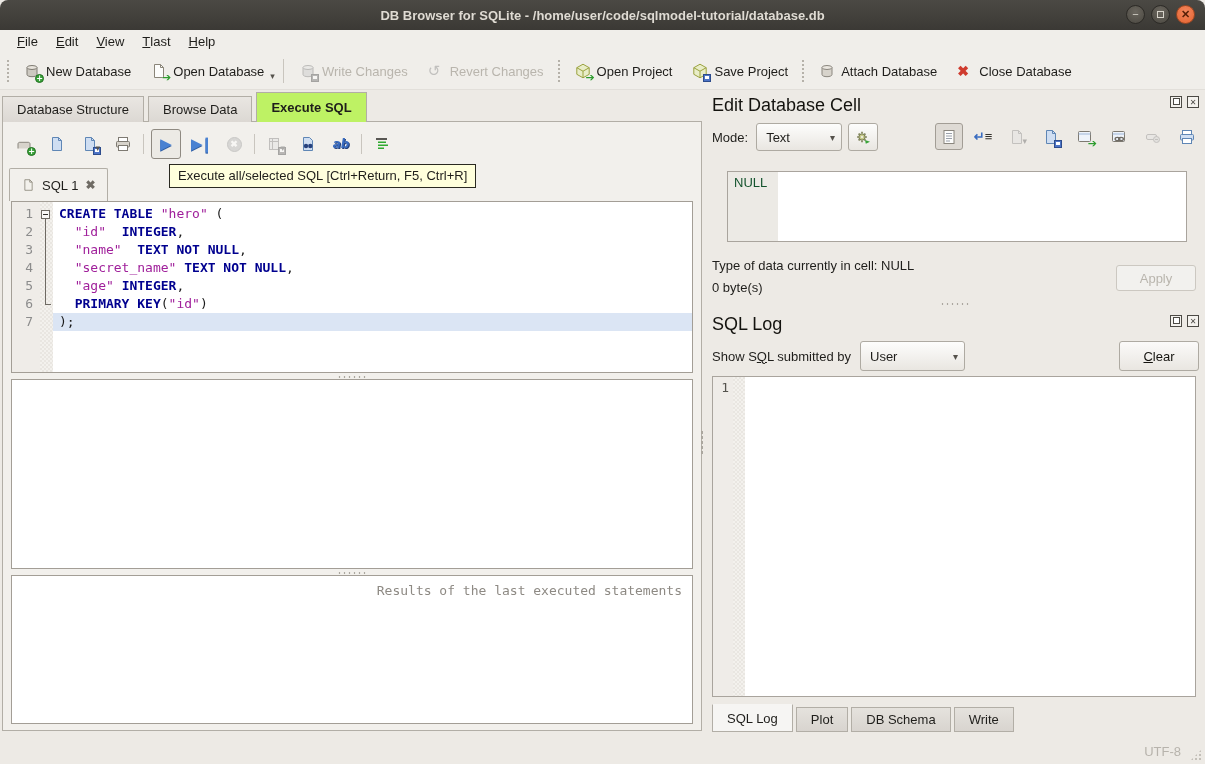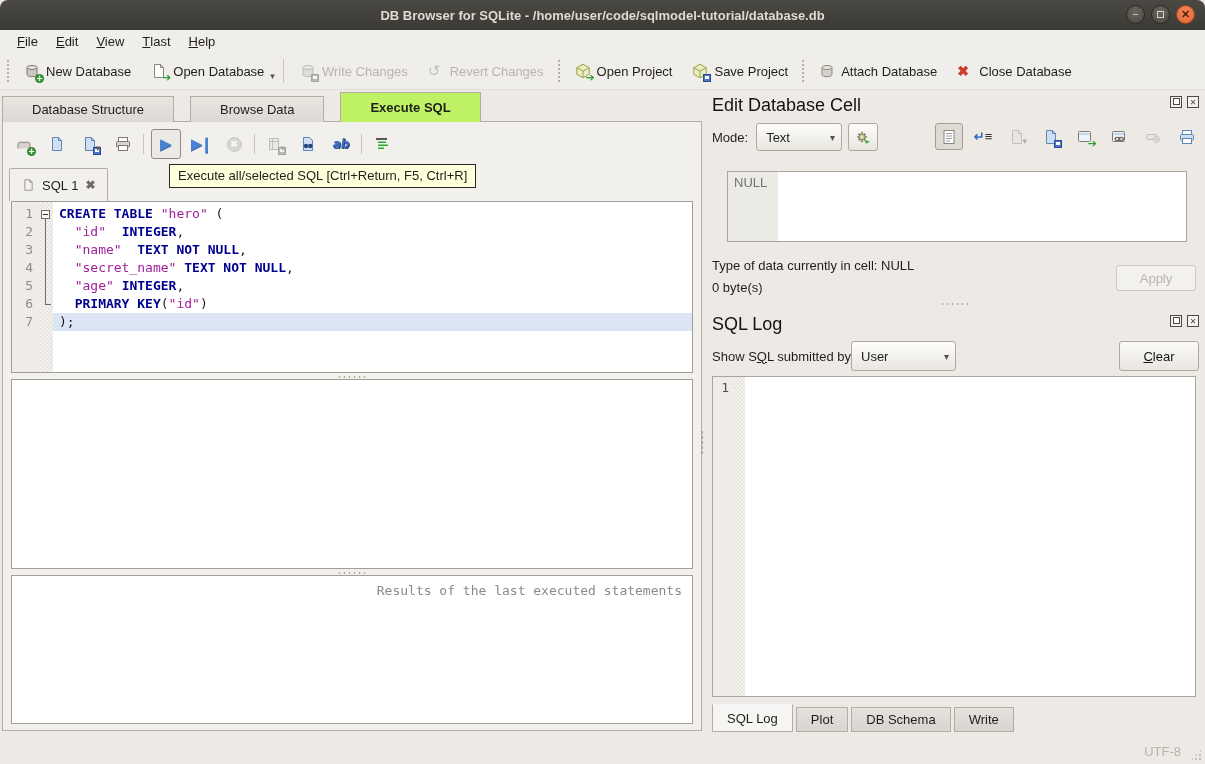--- a/index.html
+++ b/index.html
@@ -39,22 +39,22 @@
   .badge { position:absolute; right:-4px; bottom:-4px; font:bold 11px "DejaVu Sans",sans-serif; line-height:1; }
   .badge.green { color:#2e9b2e; text-shadow:0 0 1px #fff; }
   .badge.plus { color:#fff; background:#3aa33a; border:1px solid #237023; border-radius:50%;
     width:9px; height:9px; font-size:8px; display:flex; align-items:center; justify-content:center; }
   .floppy { position:absolute; right:-3px; bottom:-3px; width:8px; height:8px; background:#4d74c6; border:1px solid #2d4c8c; }
   .floppy::after { content:""; display:block; width:4px; height:3px; background:#fff; margin:1px auto 0; }
   .bigx { font-weight:bold; color:#cf3b2e; font-size:14px; line-height:16px; }
 
   
   .main-tabs { position:absolute; left:2px; top:92px; height:30px; display:flex; align-items:flex-end; z-index:3; }
-  .mtab { padding:5px 29px 6px; background:linear-gradient(#e9e6e2,#dcd8d3); border:1px solid #b2aea6;
-    border-bottom:none; margin-right:16px; height:26px; }
+  .mtab { padding:5px 14px 6px; background:linear-gradient(#e9e6e2,#dcd8d3); border:1px solid #b2aea6;
+    border-bottom:none; margin-right:4px; height:26px; }
   .mtab.active { background:#bef264; height:30px; padding-top:7px;font-weight:bold; }
   .left-pane { position:absolute; left:2px; top:121px; width:700px; height:610px;
     background:#f2f0ec; border:1px solid #b2aea6; }
 
   
   .sql-toolbar { position:absolute; left:8px; top:6px; display:flex; align-items:center; gap:7px; height:32px; }
   .sbtn { width:26px; height:26px; display:flex; align-items:center; justify-content:center; position:relative; }
   .sbtn.hovered { border:1px solid #8f8a82; border-radius:3px; background:#eceae5; width:30px; height:30px; }
   .sbtn.disabled { opacity:.45; filter:grayscale(1); }
   .ssep { width:1px; height:20px; background:#c9c5be; }
@@ -116,21 +116,21 @@
   .push-btn { border:1px solid #aeaaa2; border-radius:3px; background:linear-gradient(#fdfdfc,#e9e6e1);
     display:flex; align-items:center; justify-content:center; }
   .cellbar { position:absolute; right:4px; top:31px; display:flex; gap:6px; align-items:center; }
   .cbtn { width:28px; height:27px; display:flex; align-items:center; justify-content:center; position:relative; }
   .cbtn.pressed { background:#dedad4; border:1px solid #a29d95; border-radius:3px; }
   .cbtn.disabled { opacity:.4; filter:grayscale(1); }
   .wrapico { font-size:13px; color:#33312d; font-weight:bold; }
   .wrapico span { color:#3a6cc0; }
 
   .cell-box { position:absolute; left:21px; top:79px; width:460px; height:71px; background:#fff; border:1px solid #a9a49d; display:flex; }
-  .null-strip { width:50px; background:#eceae5; padding:3px 0 0 6px; color:#737373; }
+  .null-strip { width:50px; background:#eceae5; padding:3px 0 0 6px; color:#14532d; }
   .info-line { position:absolute; left:6px; font-size:13px; }
   .btn-disabled { position:absolute; border:1px solid #ccc8c1; border-radius:3px; background:#f2f1ee;
     color:#b9b5ad; display:flex; align-items:center; justify-content:center; }
   .btn-normal { position:absolute; border:1px solid #aeaaa2; border-radius:3px; background:linear-gradient(#fbfaf9,#e9e6e1);
     color:#14130f; display:flex; align-items:center; justify-content:center; }
 
   .rsplit { position:absolute; left:0; top:209px; width:497px; height:5px; display:flex; align-items:center; justify-content:center; }
 
   .log-controls { position:absolute; left:6px; top:249px; width:487px; height:30px; display:flex; align-items:center; }
   .log-box { position:absolute; left:6px; top:284px; width:484px; height:321px; background:#fff;
@@ -521,21 +521,21 @@
   <div class="dock-title" style="top:222px;">SQL Log</div>
   <div class="dock-btns" style="top:223px;">
     <div class="dockbtn float"></div>
     <div class="dockbtn">
         <span>✕</span>
       </div>
   </div>
 
   <div class="log-controls">
     <span><span>Show S</span><u>Q</u><span>L submitted by</span></span>
-    <div class="combo" style="width:105px; height:30px; ">
+    <div class="combo" style="width:105px; height:30px; margin-left:9px;">
       <span>User</span>
       <span class="caret">▾</span>
     </div>
     <div class="btn-normal" style="position:static; margin-left:auto; width:80px; height:30px;">
       <span><u>C</u><span>lear</span></span>
     </div>
   </div>
 
   <div class="log-box">
     <div class="log-gutter">1</div>

